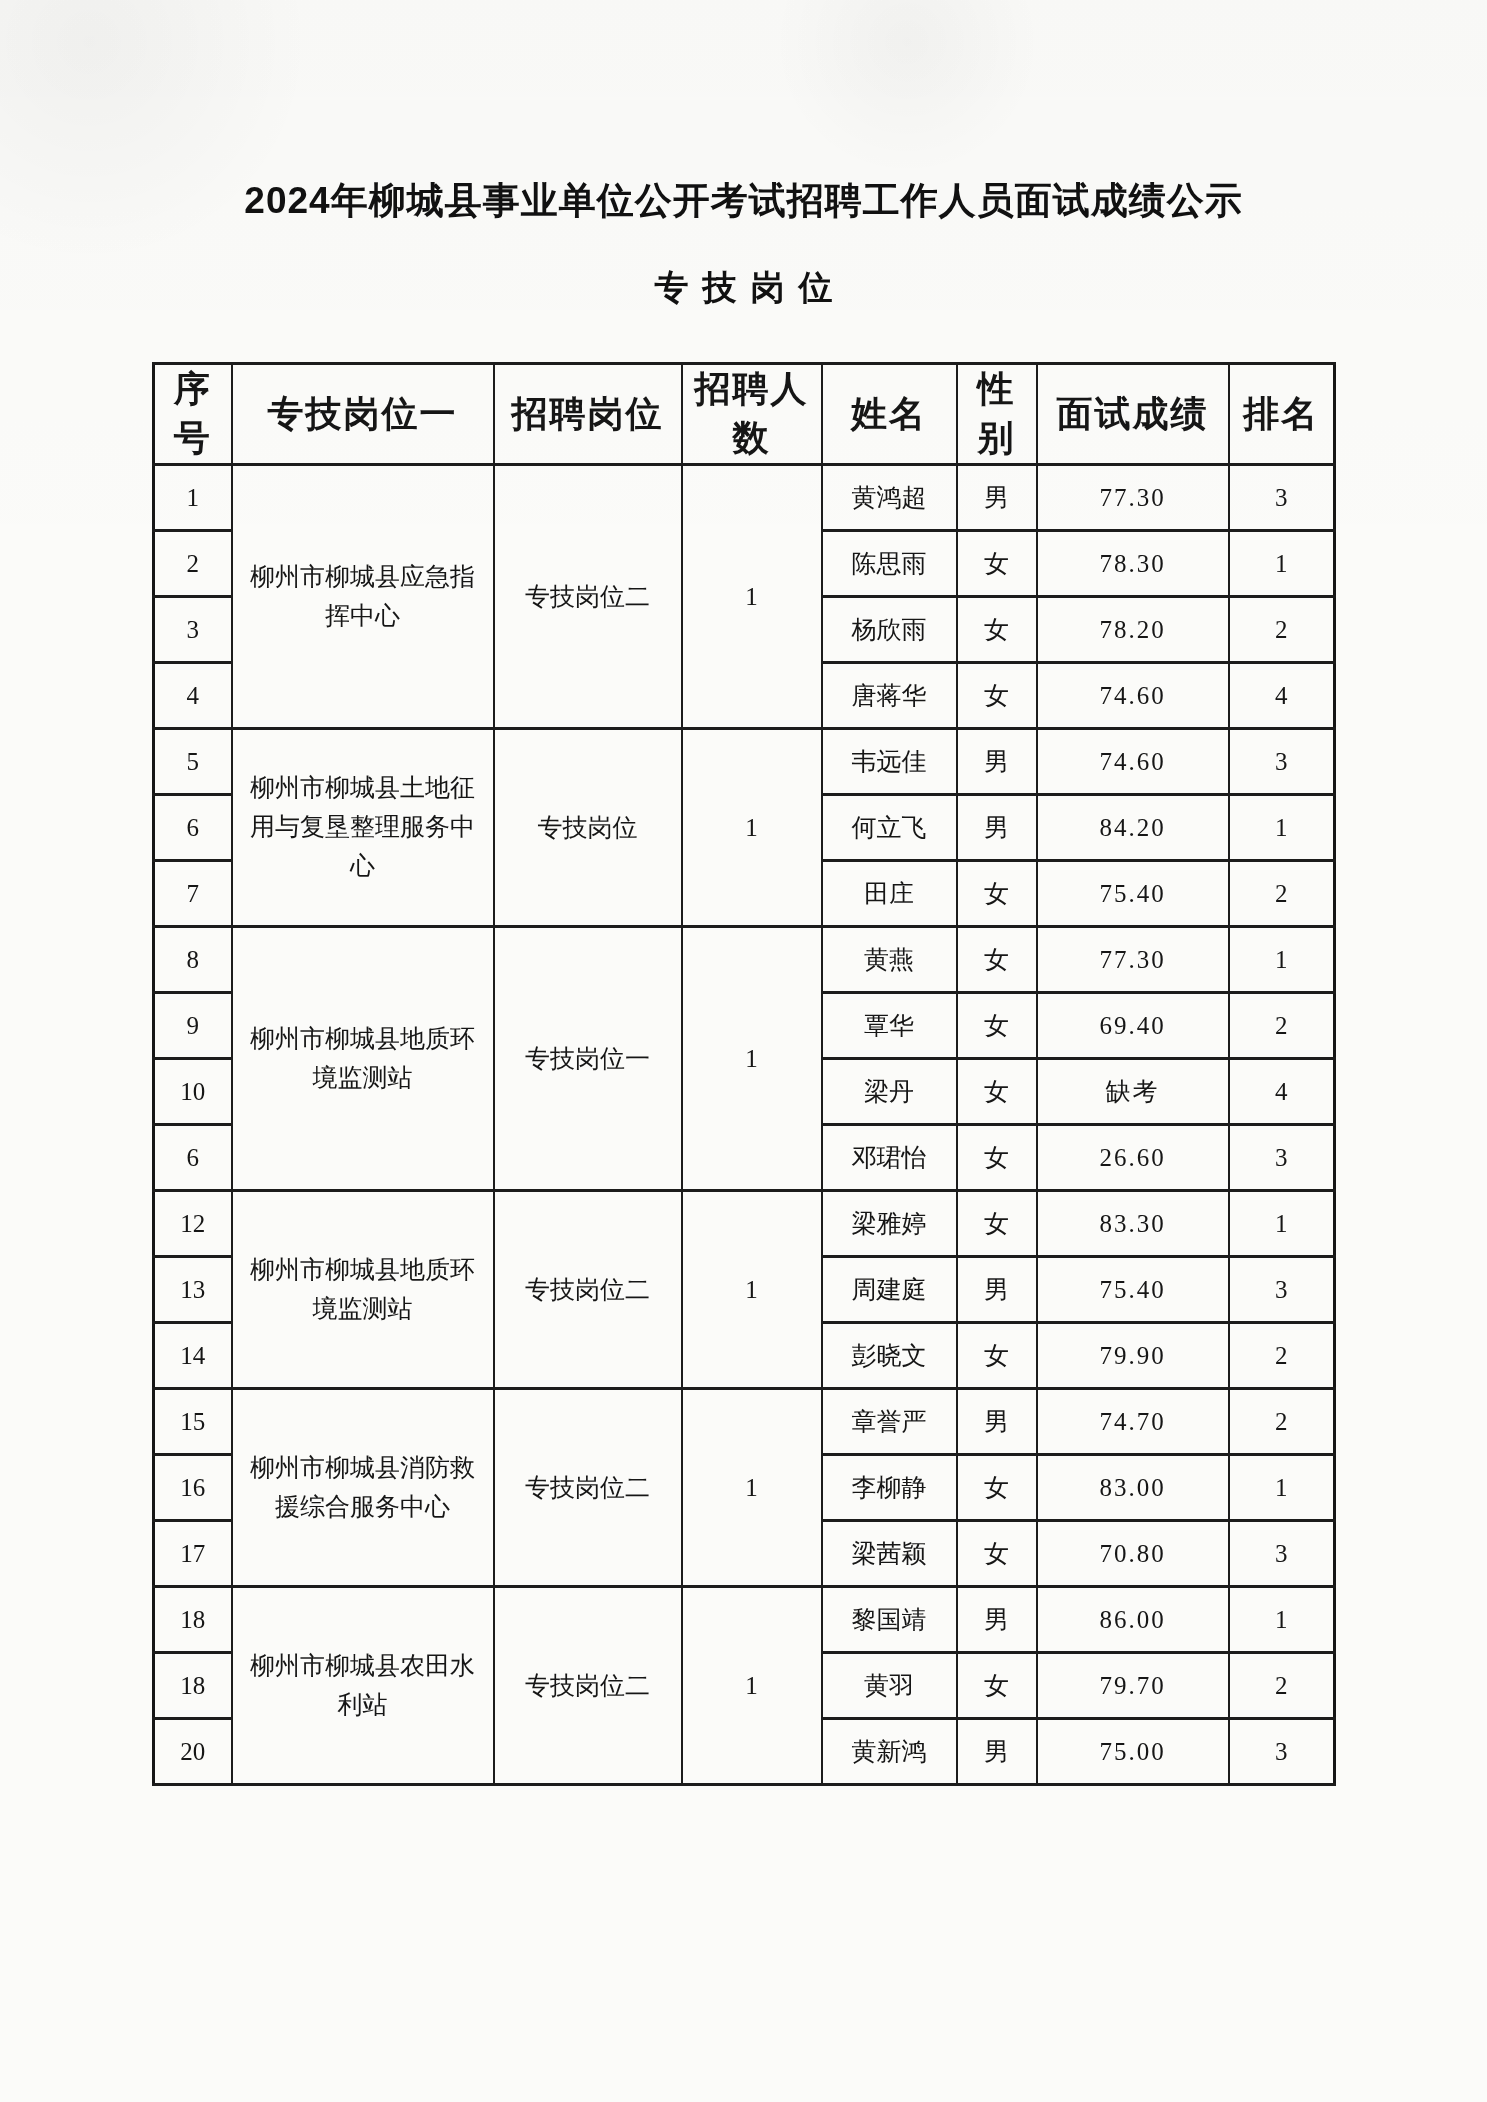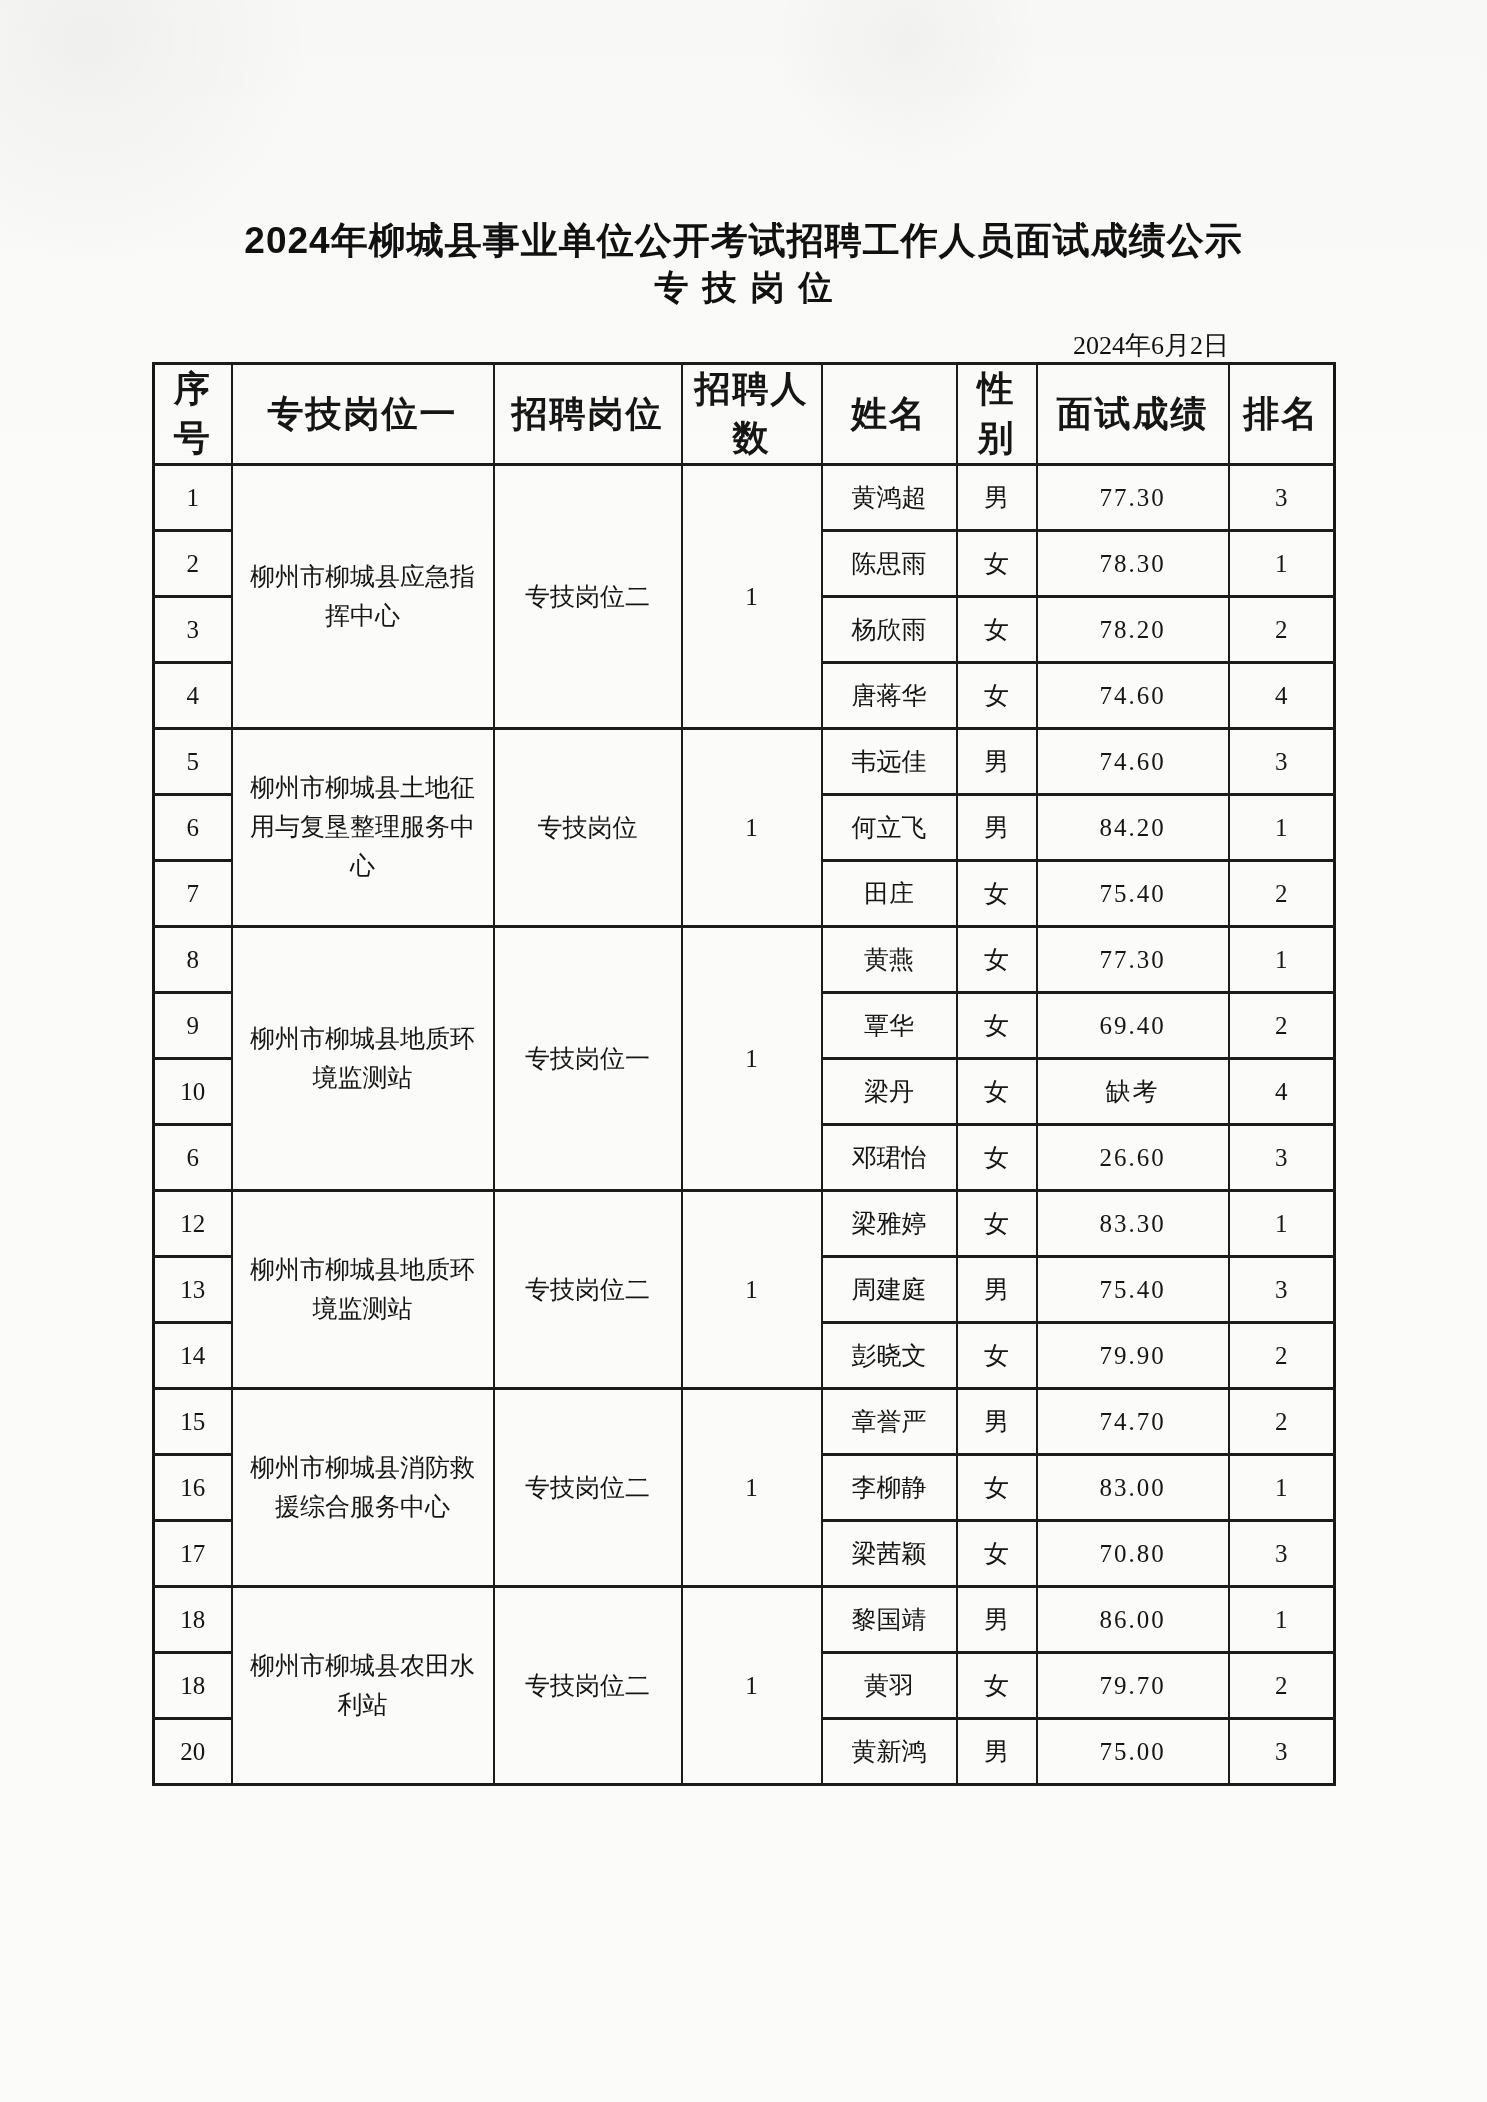--- a/index.html
+++ b/index.html
@@ -17,21 +17,20 @@
       radial-gradient(circle at 6% 2%, rgba(0,0,0,0.035), transparent 9%),
       radial-gradient(circle at 61% 2%, rgba(0,0,0,0.03), transparent 6%),
       linear-gradient(180deg, rgba(0,0,0,0.012), rgba(0,0,0,0) 30%);
   }
   .doc-title{
     position:absolute;top:176px;left:0;width:100%;
     text-align:center;
     font-family:"Liberation Sans","DejaVu Sans",sans-serif;
     font-size:37px;font-weight:700;letter-spacing:1px;
     color:#111;
-    margin-top:40px;
   }
   .doc-subtitle{
     position:absolute;top:265px;left:0;width:100%;
     text-align:center;
     font-family:"Liberation Sans","DejaVu Sans",sans-serif;
     font-size:34px;font-weight:700;letter-spacing:14px;
     text-indent:14px;
     color:#111;
   }
   .doc-date{
@@ -77,21 +76,20 @@
 </style>
 </head>
 <body>
 
 <div class="page">
 
   <div class="doc-title">2024年柳城县事业单位公开考试招聘工作人员面试成绩公示</div>
 
   <div class="doc-subtitle">专技岗位</div>
 
-  <div class="doc-date">2024年6月2日</div>
 
   <table class="score-table">
     <colgroup>
       <col style="width:78px">
       <col style="width:262px">
       <col style="width:188px">
       <col style="width:140px">
       <col style="width:135px">
       <col style="width:80px">
       <col style="width:192px">

